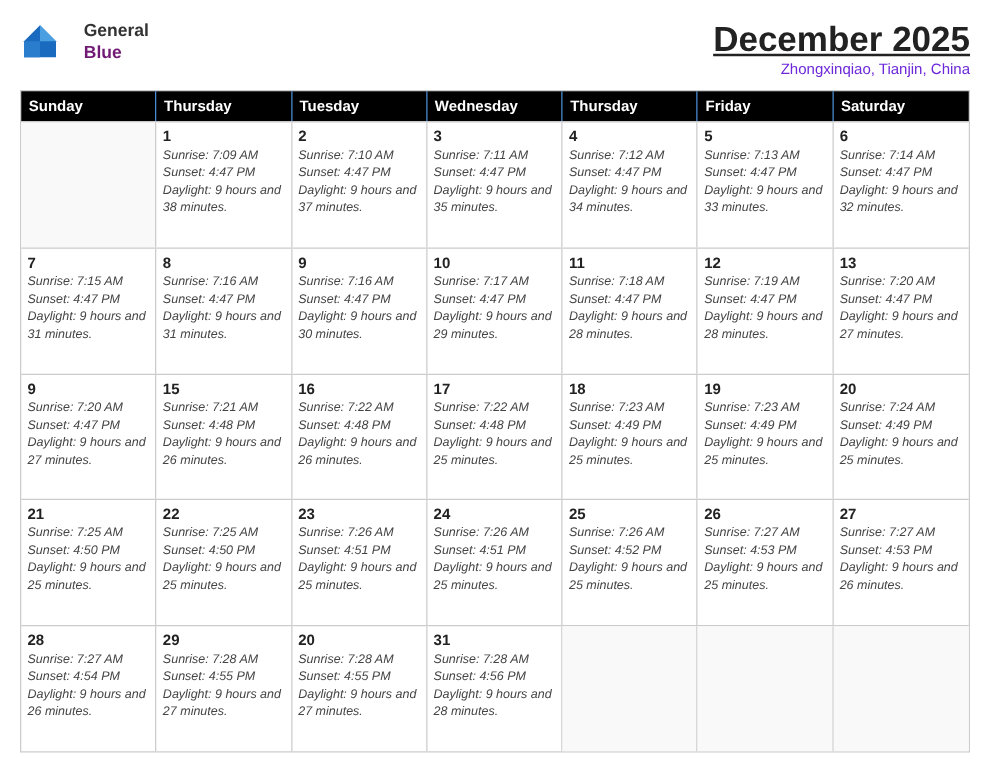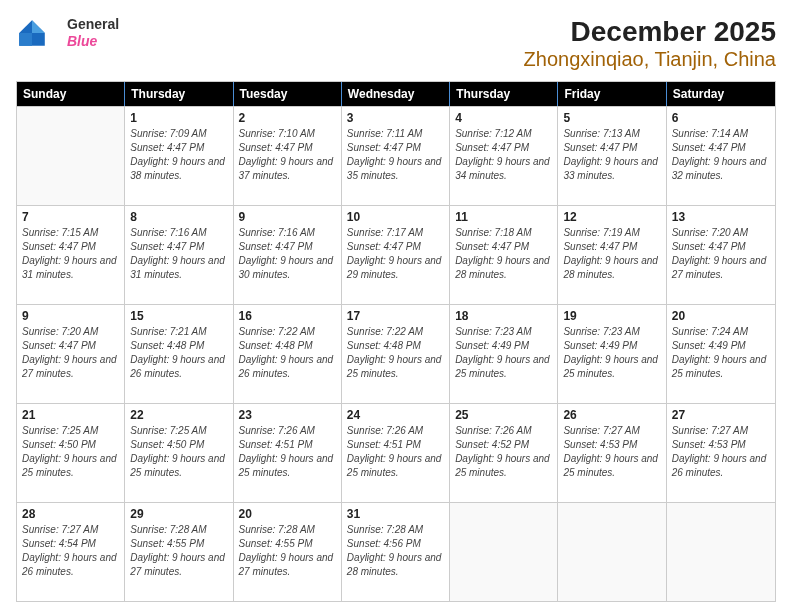--- a/index.html
+++ b/index.html
@@ -30,36 +30,37 @@
     }
     .logo-text {
       display: flex;
       flex-direction: column;
       font-size: 14px;
       font-weight: bold;
       line-height: 1.2;
       margin-left: 15px;
     }
     .logo-text .general { color: #333; }
-    .logo-text .blue { color: #ec4899; font-style: italic; }
+    .logo-text .blue { color: #701a75; }
     .logo-icon {
       width: 32px;
       height: 32px;
     }
     .title-block {
       text-align: right;
     }
     .month-title {
       font-size: 28px;
       font-weight: bold;
       color: #222;
+      text-decoration: underline;
     }
     .subtitle {
-      font-size: 20px;
-      color: #a16207;
+      font-size: 12px;
+      color: #6d28d9;
     }
     .calendar {
       flex: 1;
       display: flex;
       flex-direction: column;
       border: 1px solid #ccc;
     }
     .cal-header {
       display: grid;
       grid-template-columns: repeat(7, 1fr);

